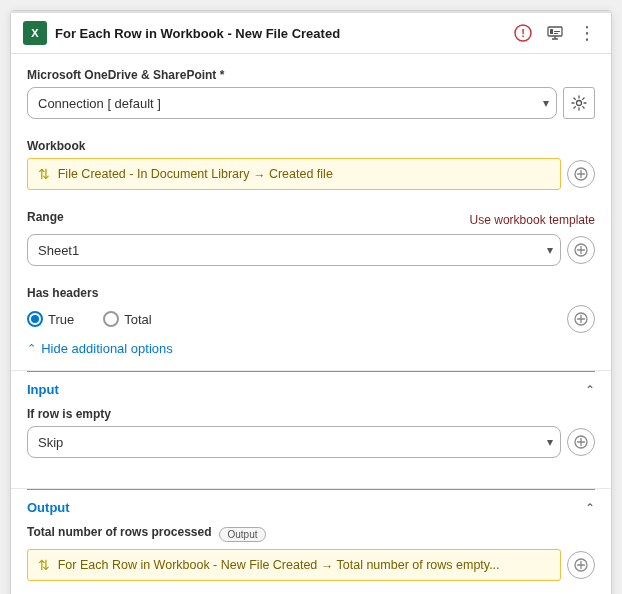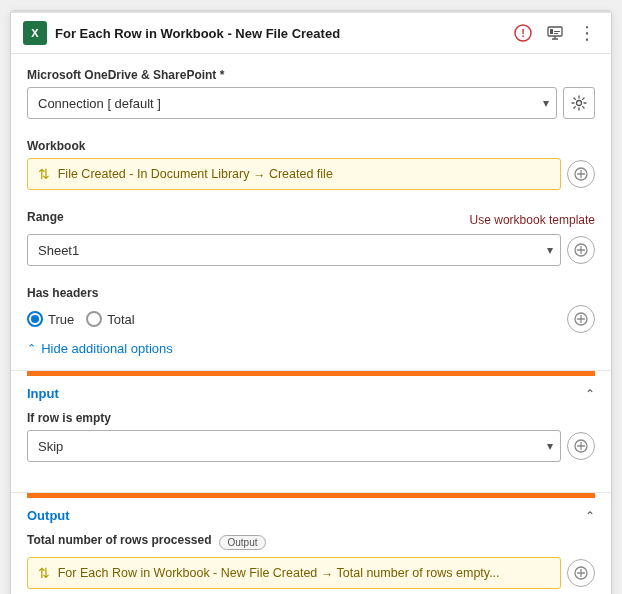--- a/index.html
+++ b/index.html
@@ -80,21 +80,21 @@
       align-items: center;
       gap: 6px;
     }
     .select-wrapper {
       flex: 1;
       position: relative;
     }
     .select-box {
       width: 100%;
       border: 1px solid #b0b0b0;
-      border-radius: 3px;
+      border-radius: 8px;
       padding: 6px 30px 6px 10px;
       font-size: 13px;
       color: #333;
       background: #fff;
       appearance: none;
       -webkit-appearance: none;
       cursor: pointer;
       height: 32px;
     }
     .select-arrow {
@@ -168,21 +168,21 @@
       color: #7f1d1d;
       cursor: pointer;
       text-decoration: none;
     }
     .has-headers-group {
       margin-bottom: 8px;
     }
     .radio-row {
       display: flex;
       align-items: center;
-      gap: 12px;
+      gap: 29px;
     }
     .radio-option {
       display: flex;
       align-items: center;
       gap: 5px;
       cursor: pointer;
     }
     .radio-circle {
       width: 16px;
       height: 16px;
@@ -218,21 +218,21 @@
       margin-top: 8px;
     }
     .chevron-icon {
       font-size: 11px;
     }
     .section-header {
       display: flex;
       align-items: center;
       justify-content: space-between;
       padding: 10px 0 10px 0;
-      border-top: 5px solid #f97316;
+      border-top: 1px solid #f97316;
       cursor: pointer;
     }
     .section-title {
       font-size: 13px;
       font-weight: 600;
       color: #0078d4;
     }
     .section-chevron {
       font-size: 12px;
       color: #555;

